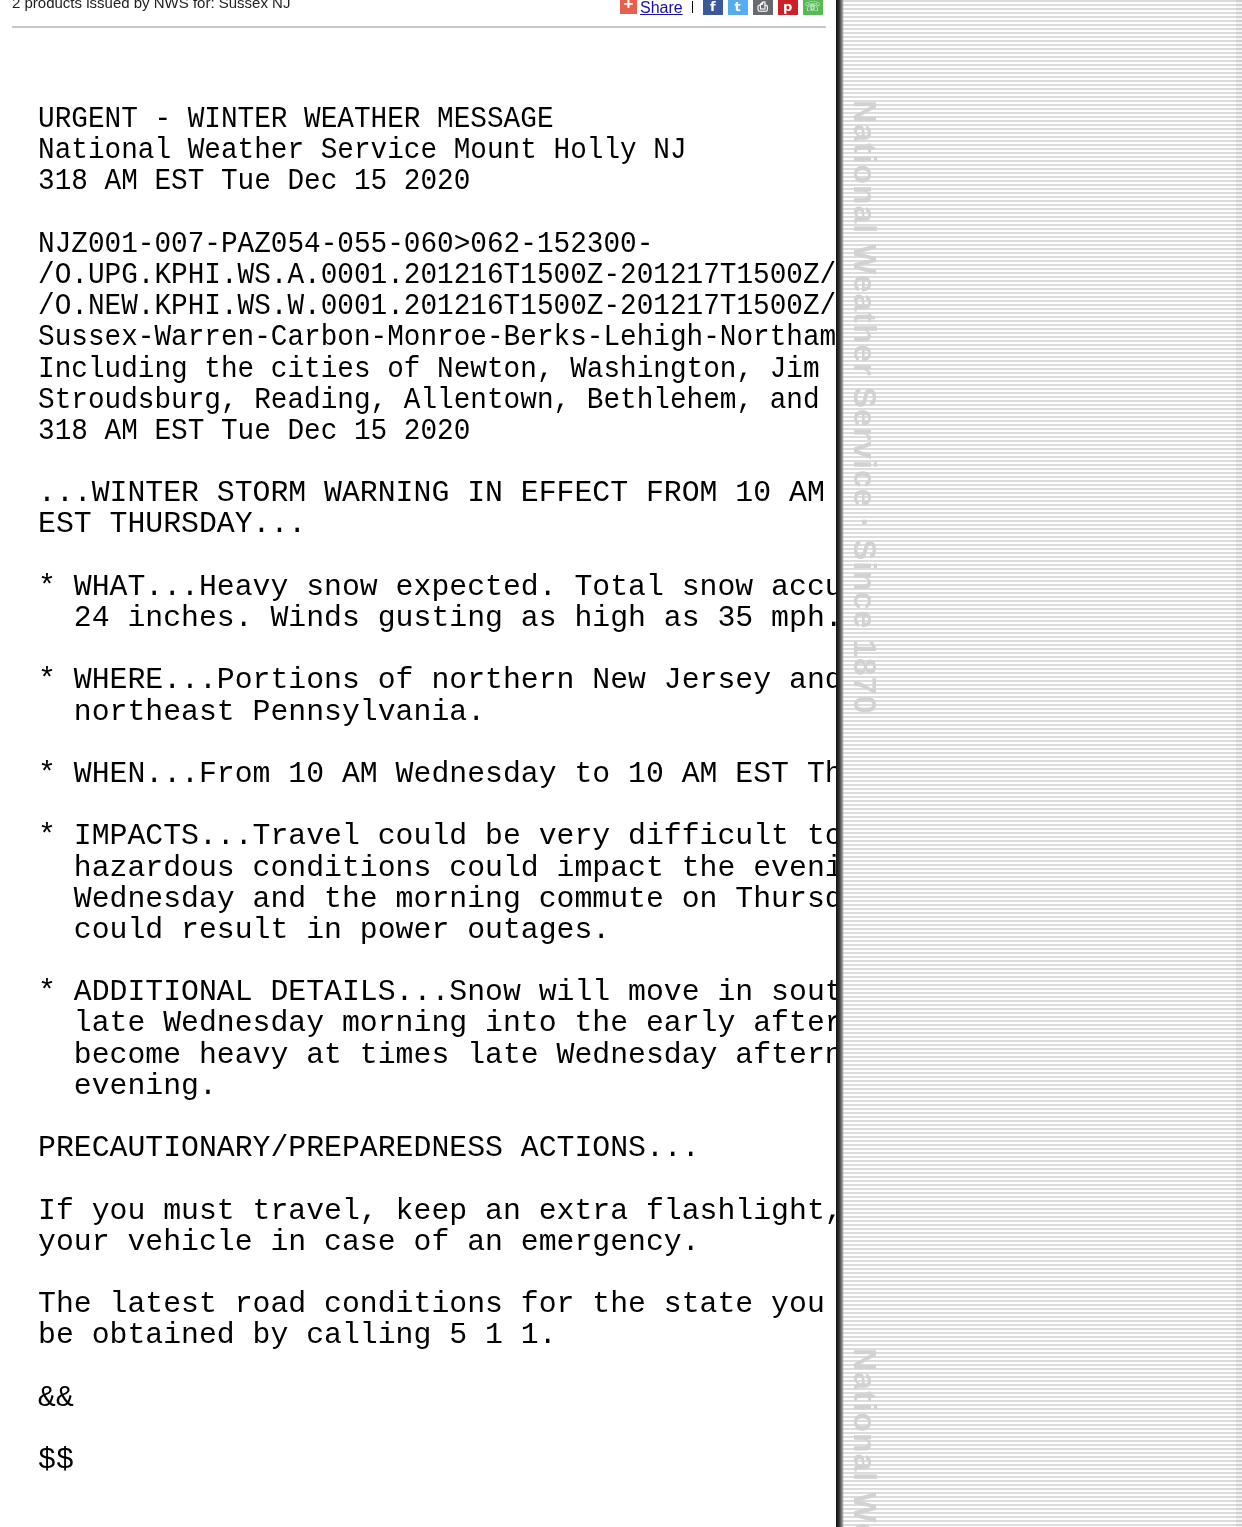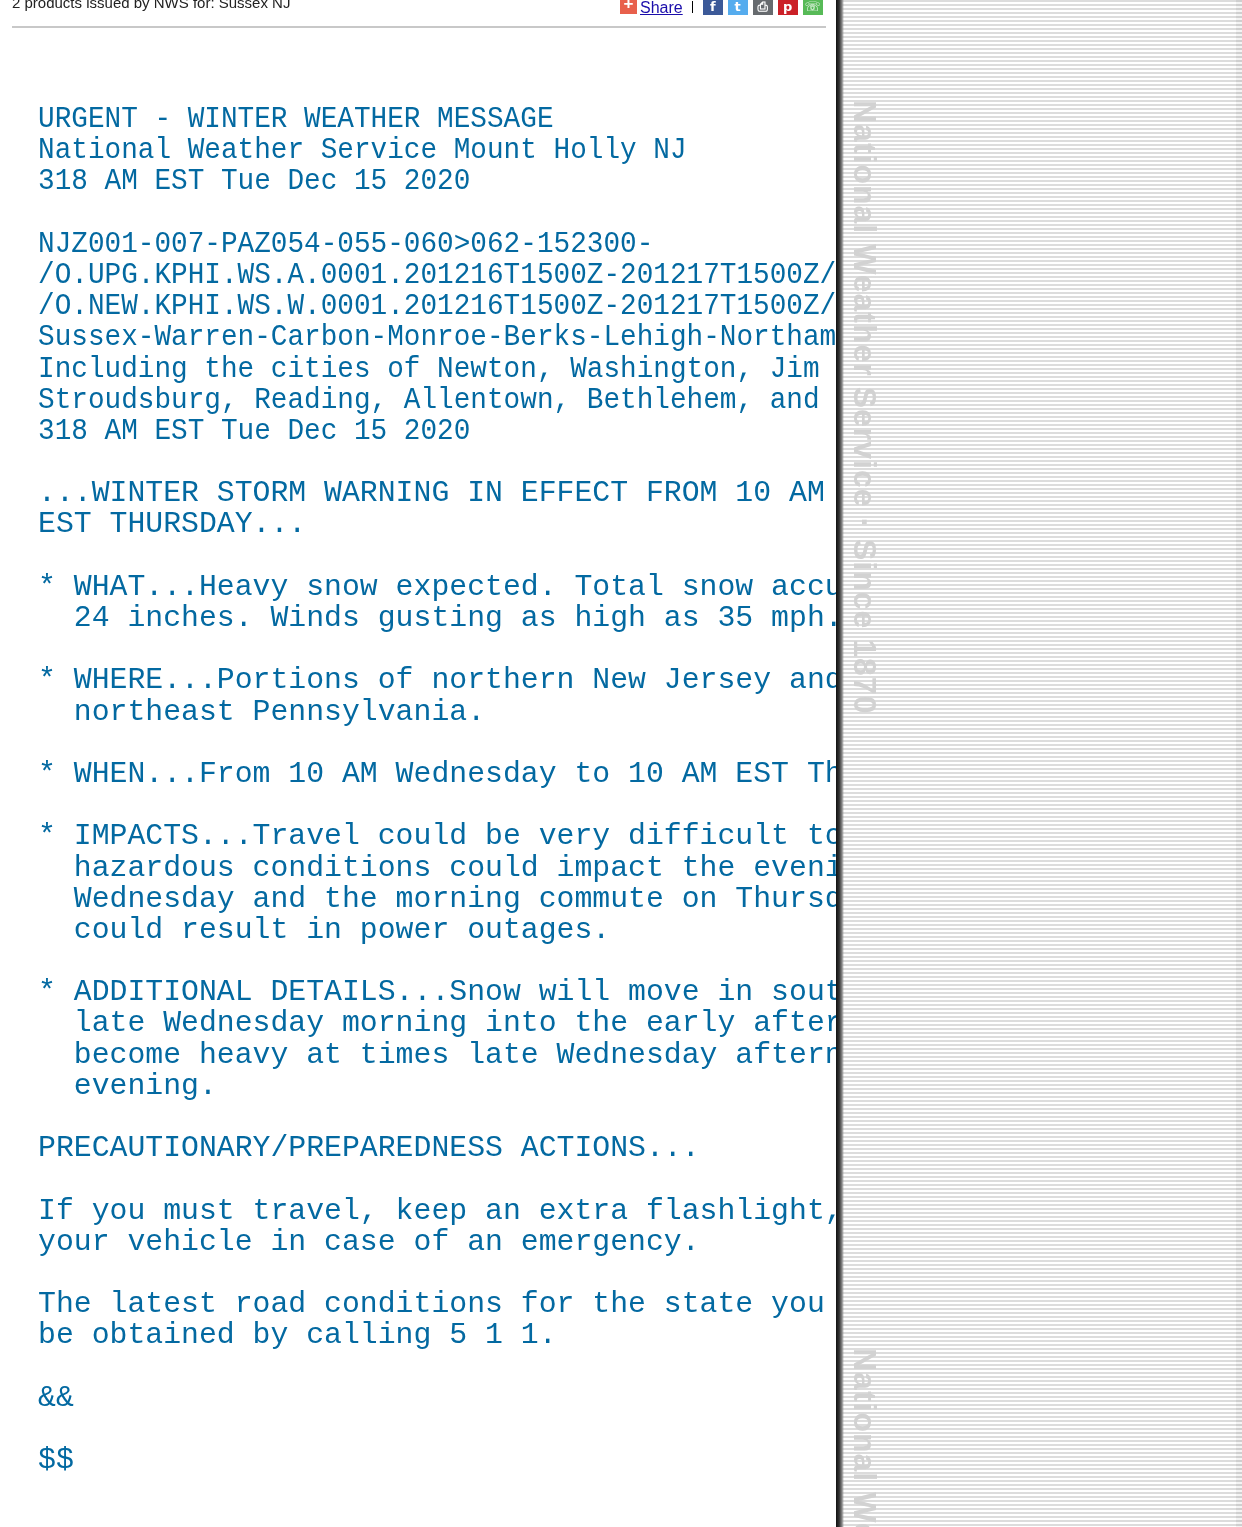--- a/index.html
+++ b/index.html
@@ -49,21 +49,21 @@
     background: #c8c8c8;
   }
   .title {
     position: absolute; left: 0; width: 836px; top: 57px; text-align: center;
     font-family: "Liberation Sans", sans-serif; font-weight: bold; font-size: 24px;
     color: #000; letter-spacing: -0.3px;
   }
   .product {
     position: absolute; left: 38px; top: 104px; margin: 0;
     font-family: "Liberation Mono", monospace;
-    font-size: 29.8px; line-height: 31.2px; color: #0369a1;
+    font-size: 29.8px; line-height: 31.2px; color: #000000;
     white-space: pre;
   }
   .product .ln { display: block; height: 31.2px; }
   .right-col {
     position: absolute; left: 836px; top: 0; width: 406px; height: 1527px;
     background: repeating-linear-gradient(to bottom, #dcdcdc 0px, #dcdcdc 2px, #ffffff 2px, #ffffff 4px);
   }
   .right-shadow {
     position: absolute; left: 836px; top: 0; width: 8px; height: 1527px;
     background: linear-gradient(to right, #111 0%, #333 40%, #888 75%, rgba(200,200,200,0) 100%);

